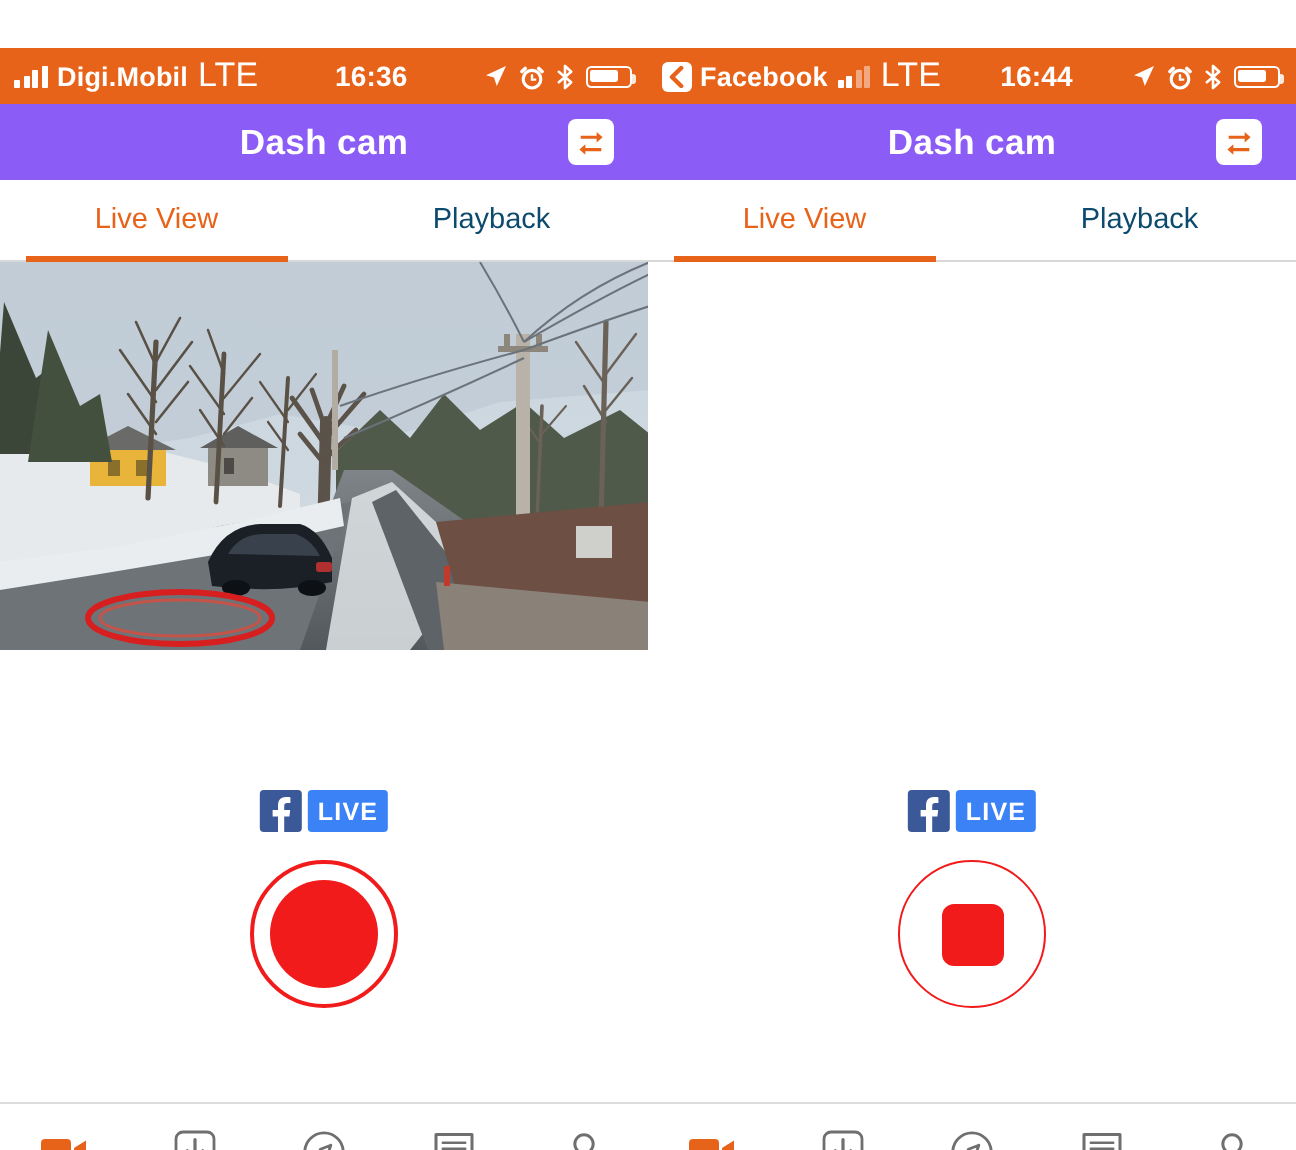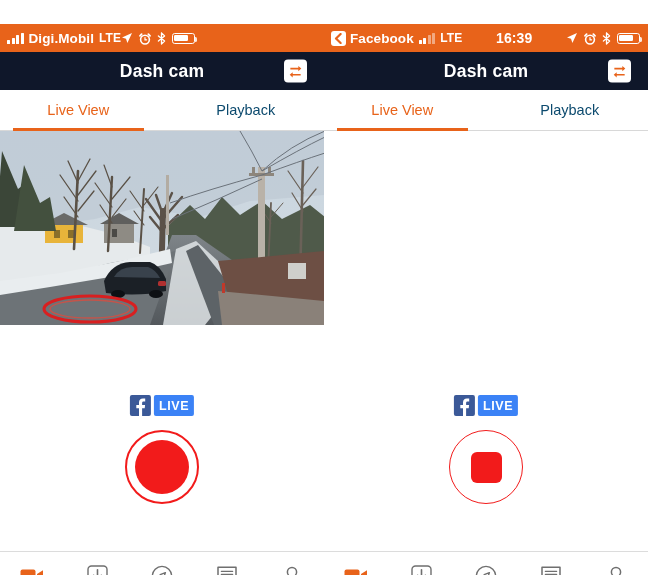--- a/index.html
+++ b/index.html
@@ -24,21 +24,21 @@
 
   .bars{ display:flex; align-items:flex-end; gap:1.5px; height:11px; }
   .bars i{ display:block; width:3px; background:#ffffff; border-radius:.5px; }
   .bars i:nth-child(1){ height:4px; }
   .bars i:nth-child(2){ height:6px; }
   .bars i:nth-child(3){ height:8.5px; }
   .bars i:nth-child(4){ height:11px; }
   .bars.dim i:nth-child(3), .bars.dim i:nth-child(4){ background:rgba(255,255,255,.45); }
 
   .carrier{ font-size:13.5px; font-weight:bold; }
-  .lte{ font-size:12px; font-weight:bold; }
+  .lte{ font-size:17px; font-weight:normal; }
 
   .back-chip{
     display:flex; align-items:center; gap:4px;
   }
   .back-sq{
     width:15px; height:15px; background:#ffffff; border-radius:3px;
     display:flex; align-items:center; justify-content:center;
   }
   .back-sq svg{ display:block; }
 
@@ -49,21 +49,21 @@
   }
   .battery::after{
     content:""; position:absolute; right:-3.4px; top:3px;
     width:2px; height:5px; background:rgba(255,255,255,.85);
     border-radius:0 1.5px 1.5px 0;
   }
   .battery span{ display:block; height:100%; width:72%; background:#ffffff; border-radius:1.2px; }
 
   
   .titlebar{
-    height:38px; background:#0f172a; position:relative;
+    height:38px; background:#8b5cf6; position:relative;
     display:flex; align-items:center; justify-content:center;
   }
   .title{ color:#ffffff; font-size:17.5px; font-weight:bold; letter-spacing:.2px; }
   .swap-btn{
     position:absolute; right:17px; top:50%; transform:translateY(-50%);
     width:23px; height:23px; background:#ffffff; border-radius:4px;
     display:flex; align-items:center; justify-content:center;
   }
 
   
@@ -141,20 +141,21 @@
       <div class="sb-left">
         <span class="bars">
             <i></i>
             <i></i>
             <i></i>
             <i></i>
           </span>
         <span class="carrier">Digi.Mobil</span>
         <span class="lte">LTE</span>
       </div>
+      <div class="sb-center">16:36</div>
       <div class="sb-right">
         <svg class="loc-ico" width="12" height="12" viewBox="0 0 12 12">
           <path d="M11 1 L1 5.6 L5 6.8 L6.4 11 Z" fill="#fff"></path>
         </svg>
         <svg class="alarm-ico" width="12" height="13" viewBox="0 0 12 13">
           <circle cx="6" cy="7.6" r="4.4" fill="none" stroke="#fff" stroke-width="1.6"></circle>
           <path d="M6 5.6 v2.2 h1.6" stroke="#fff" stroke-width="1.2" fill="none" stroke-linecap="round"></path>
           <path d="M2.6 2.2 L1 3.8 M9.4 2.2 L11 3.8" stroke="#fff" stroke-width="1.8" stroke-linecap="round"></path>
         </svg>
         <svg class="bt-ico" width="9" height="13" viewBox="0 0 9 13">
@@ -355,21 +356,21 @@
           <span class="carrier">Facebook</span>
         </span>
         <span class="bars dim">
             <i></i>
             <i></i>
             <i></i>
             <i></i>
           </span>
         <span class="lte">LTE</span>
       </div>
-      <div class="sb-center">16:39</div>
+      <div class="sb-center">16:44</div>
       <div class="sb-right">
         <svg class="loc-ico" width="12" height="12" viewBox="0 0 12 12">
           <path d="M11 1 L1 5.6 L5 6.8 L6.4 11 Z" fill="#fff"></path>
         </svg>
         <svg class="alarm-ico" width="12" height="13" viewBox="0 0 12 13">
           <circle cx="6" cy="7.6" r="4.4" fill="none" stroke="#fff" stroke-width="1.6"></circle>
           <path d="M6 5.6 v2.2 h1.6" stroke="#fff" stroke-width="1.2" fill="none" stroke-linecap="round"></path>
           <path d="M2.6 2.2 L1 3.8 M9.4 2.2 L11 3.8" stroke="#fff" stroke-width="1.8" stroke-linecap="round"></path>
         </svg>
         <svg class="bt-ico" width="9" height="13" viewBox="0 0 9 13">

